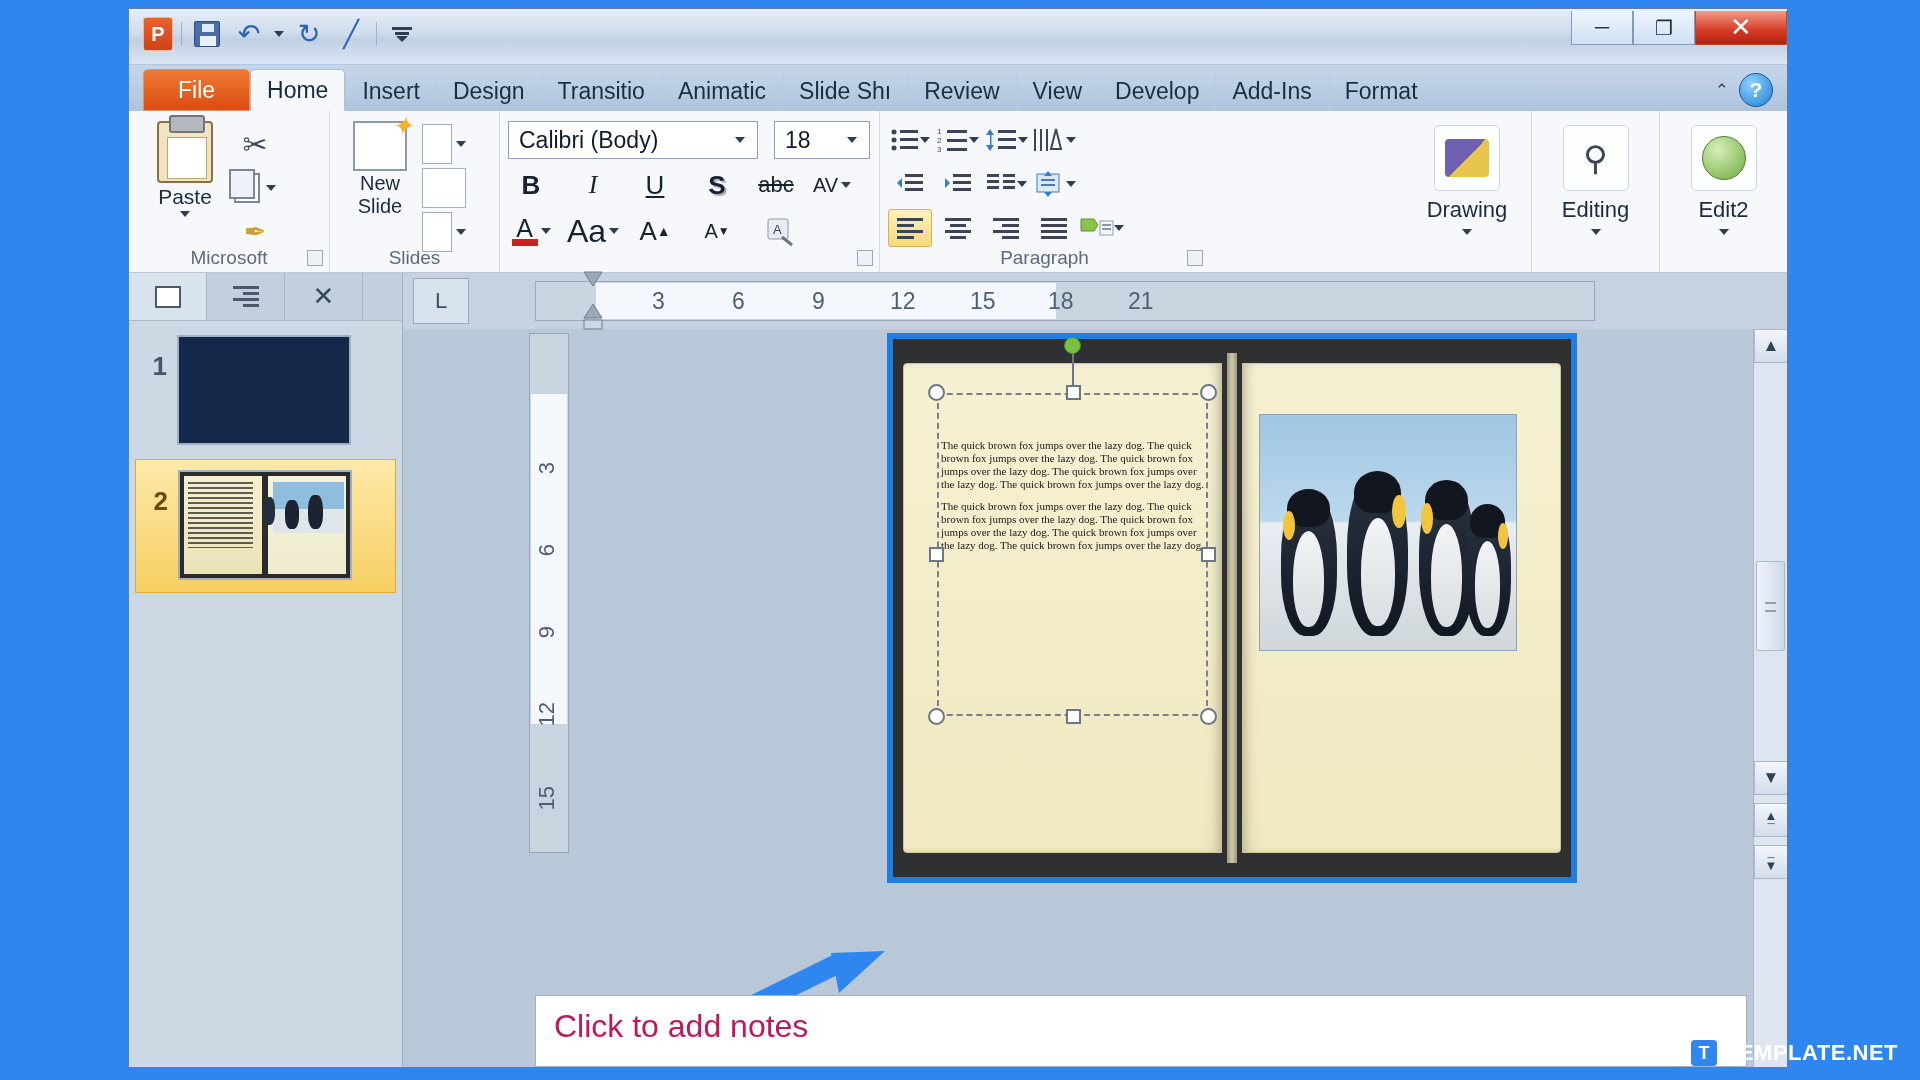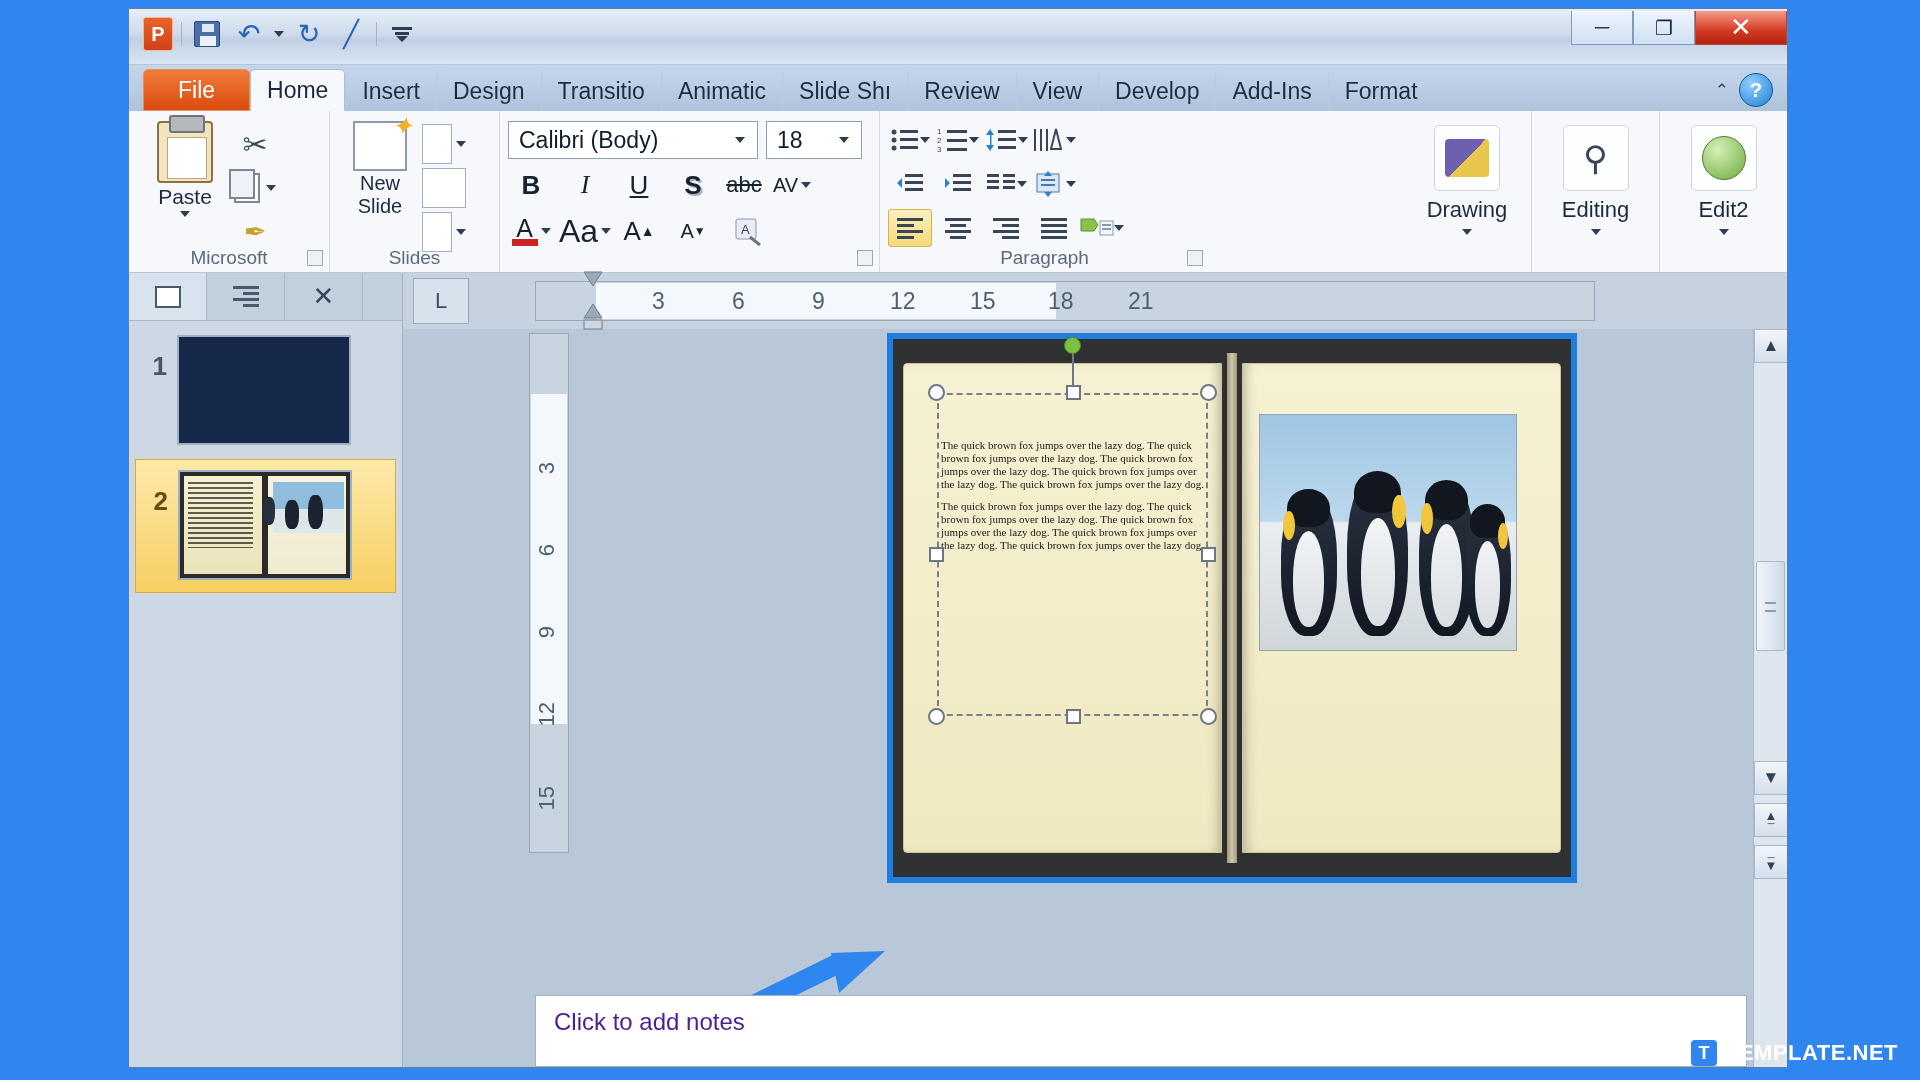--- a/index.html
+++ b/index.html
@@ -113,21 +113,21 @@
   #g-slides { width:170px; }
   .newslide-btn{ width:84px; display:flex;flex-direction:column;align-items:center;gap:2px;}
   .ns-ico{width:54px;height:50px;background:#fff;border:2px solid #8b99ab;position:relative;}
   .ns-ico:after{content:"";position:absolute;right:-10px;top:-10px;font-size:26px;color:#e8a43a;}
   .ns-star{position:absolute;right:-8px;top:-12px;color:#f0b323;font-size:26px;}
   .ns-lbl{font-size:20px;color:#1b2b3e;text-align:center;line-height:1.05;}
   .slide-mini{width:44px;height:40px;border:1px solid #9fb0c3;background:#fff;}
 
   
   #g-font { width:380px; }
-  .font-row { display:flex; align-items:center; gap:8px; margin-bottom:6px; }
+  .font-row { display:flex; align-items:center; gap:16px; margin-bottom:6px; }
   .combo {
     height:38px; background:#fff; border:1px solid #8ba0b8;
     display:flex; align-items:center; padding:0 6px 0 10px; font-size:23px; color:#101c2b;
   }
   .combo .cv { flex:1; }
   .combo .arrow { width:22px;display:flex;align-items:center;justify-content:center; }
   .font-name { width:250px; }
   .font-size { width:96px; }
   .fbtn { width:46px;height:40px;display:flex;align-items:center;justify-content:center;
           font-size:26px;color:#16232f; }
@@ -247,21 +247,21 @@
             background:linear-gradient(180deg,#f2f6fb,#d4deea); border:1px solid #a9b9c9;
             font-size:17px; color:#2f4256; }
   .sb-thumb { position:absolute; left:2px; right:2px; top:232px; height:90px;
               background:linear-gradient(90deg,#f0f4fa,#cfdae7); border:1px solid #a9b9c9; border-radius:2px; }
   .sb-grip { position:absolute; left:8px;right:8px; top:40px; height:10px;
              border-top:2px solid #8fa0b3;border-bottom:2px solid #8fa0b3; }
 
   
   #notes { position:absolute; left:406px; right:40px; bottom:0; height:72px;
            background:#fff; border:1px solid #9fb0c2; padding:12px 18px; }
-  #notes .ph { font-size:24px; color:#4c1d95; }
+  #notes .ph { font-size:32px; color:#be185d; }
 
   
   #arrow { position:absolute; left:560px; top:660px; }
 
   
   #watermark { position:absolute; right:22px; bottom:14px; display:flex; align-items:center; gap:8px; }
   .wm-box { width:26px;height:26px;background:#2f86ef;border-radius:4px;color:#fff;
             font-weight:bold;font-size:18px;display:flex;align-items:center;justify-content:center; }
   .wm-text { font-size:22px; font-weight:bold; color:#fff; letter-spacing:0.5px; }
 </style>

